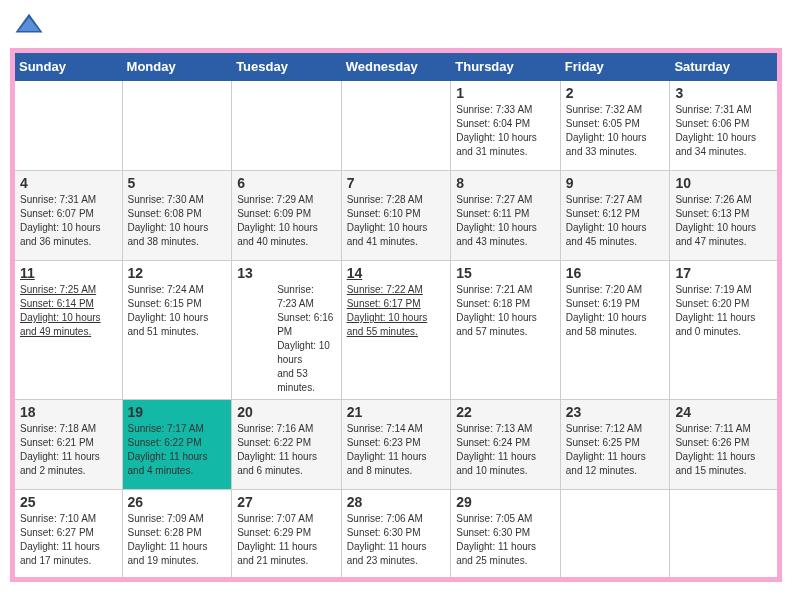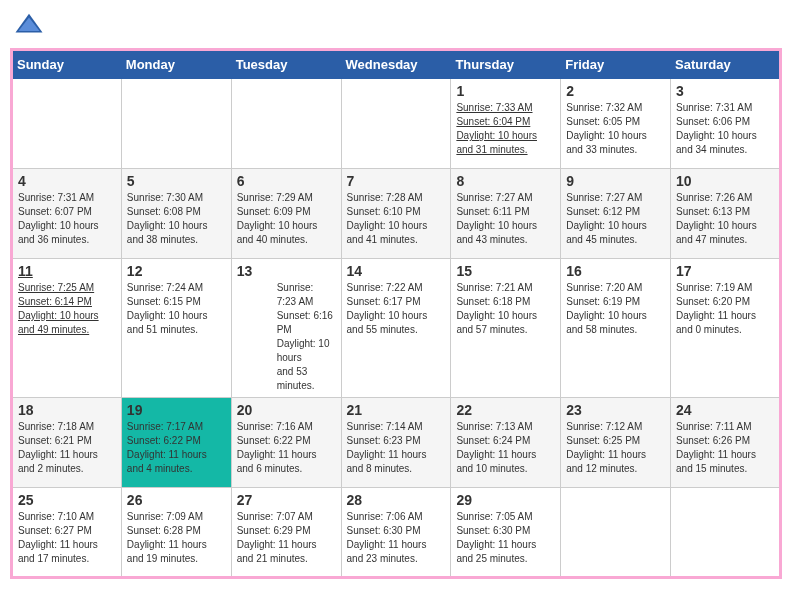--- a/index.html
+++ b/index.html
@@ -49,21 +49,21 @@
       font-weight: normal;
       color: #333;
     }
     .location {
       font-size: 14px;
       color: #555;
     }
     .calendar {
       width: 100%;
       border-collapse: collapse;
-      border: 3px solid #f9a8d4;
+      border: 5px solid #f9a8d4;
     }
     .calendar th {
       background-color: #2b5ea7;
       color: #fff;
       font-size: 13px;
       font-weight: bold;
       padding: 6px 4px;
       text-align: left;
       border: 1px solid #2b5ea7;
     }
@@ -134,21 +134,21 @@
       </tr>
   </thead>
   <tbody id="calendar-body">
   <tr>
         <td class="empty-cell" style="background-color: rgb(255, 255, 255);"></td>
         <td class="empty-cell" style="background-color: rgb(255, 255, 255);"></td>
         <td class="empty-cell" style="background-color: rgb(255, 255, 255);"></td>
         <td class="empty-cell" style="background-color: rgb(255, 255, 255);"></td>
         <td style="background-color: rgb(255, 255, 255);">
           <div class="day-number">1</div>
-          <div class="day-info" style="white-space: pre-line; text-decoration: underline;">Sunrise: 7:33 AM
+          <div class="day-info" style="white-space: pre-line;">Sunrise: 7:33 AM
 Sunset: 6:04 PM
 Daylight: 10 hours
 and 31 minutes.</div>
         </td>
         <td style="background-color: rgb(255, 255, 255);">
           <div class="day-number">2</div>
           <div class="day-info" style="white-space: pre-line;">Sunrise: 7:32 AM
 Sunset: 6:05 PM
 Daylight: 10 hours
 and 33 minutes.</div>
@@ -227,21 +227,21 @@
 Daylight: 10 hours
 and 51 minutes.</div>
         </td>
         <td style="background-color: rgb(255, 255, 255);">
           <div class="day-number">13</div>
           <div class="day-info" style="white-space: pre-line; margin-left: 40px;">Sunrise: 7:23 AM
 Sunset: 6:16 PM
 Daylight: 10 hours
 and 53 minutes.</div>
         </td>
-        <td style="background-color: rgb(255, 255, 255);">
+        <td style="background-color: rgb(255, 255, 255); text-decoration: underline;">
           <div class="day-number">14</div>
           <div class="day-info" style="white-space: pre-line;">Sunrise: 7:22 AM
 Sunset: 6:17 PM
 Daylight: 10 hours
 and 55 minutes.</div>
         </td>
         <td style="background-color: rgb(255, 255, 255);">
           <div class="day-number">15</div>
           <div class="day-info" style="white-space: pre-line;">Sunrise: 7:21 AM
 Sunset: 6:18 PM

